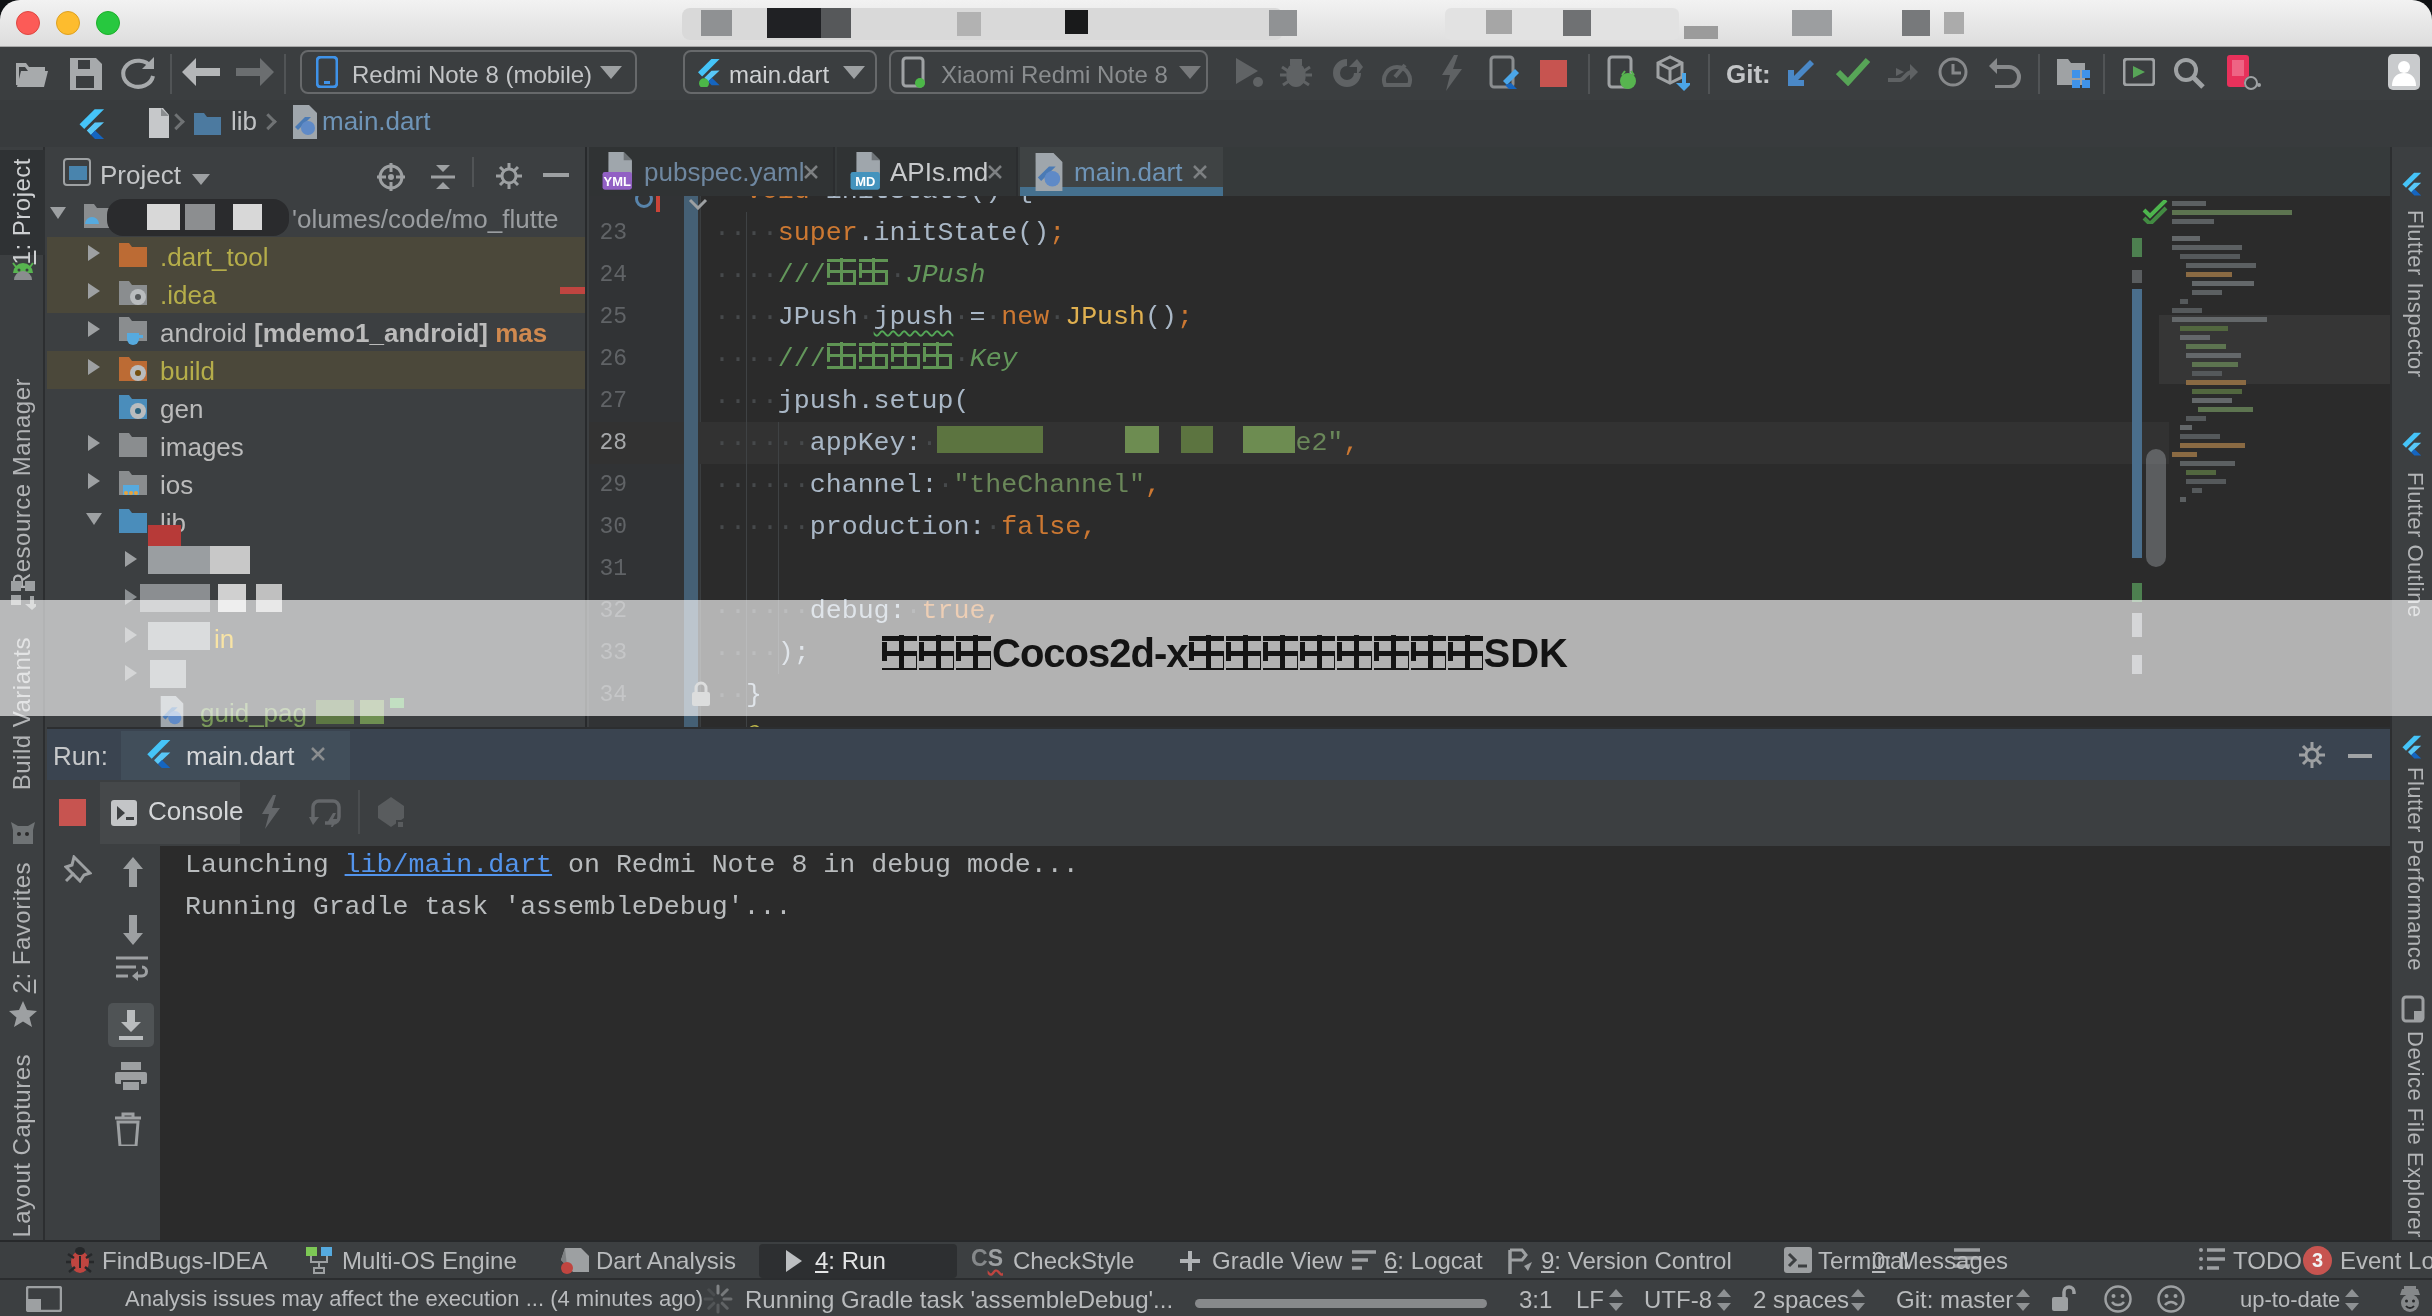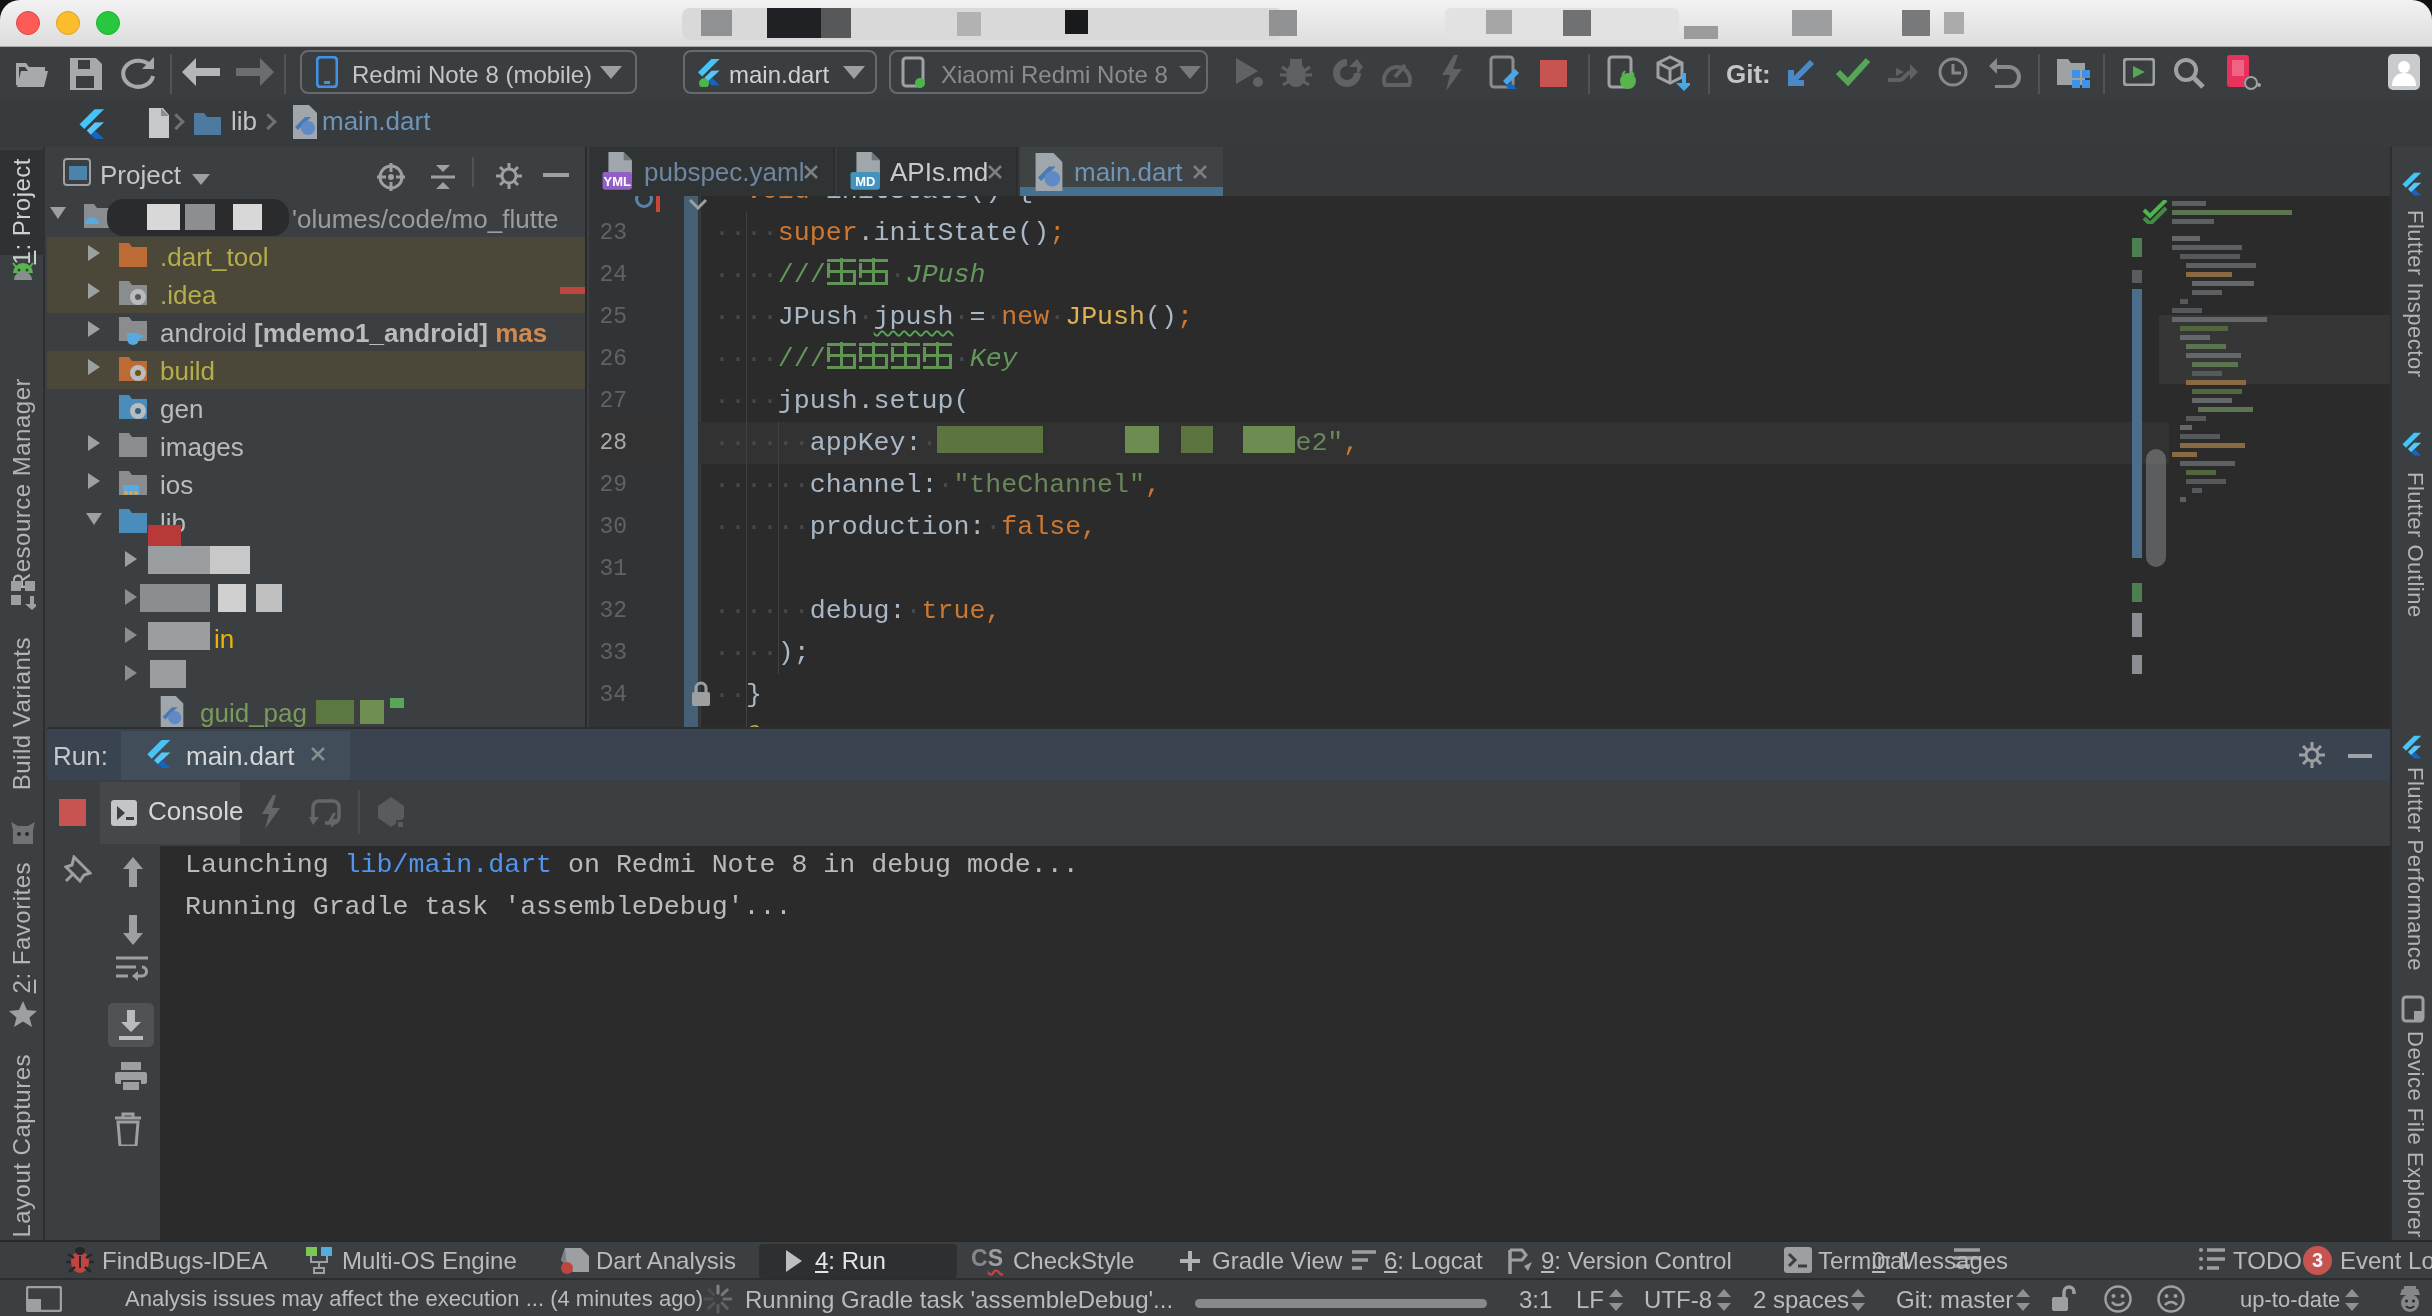--- a/index.html
+++ b/index.html
@@ -593,21 +593,21 @@
     <svg class="ab" style="left:68px;top:216px" width="32" height="30" viewBox="0 0 32 30">
         <rect x="6" y="0" width="20" height="8" fill="#9da0a2"></rect>
         <rect x="0" y="10" width="32" height="12" rx="2" fill="#9da0a2"></rect>
         <rect x="6" y="18" width="20" height="12" fill="#3c3f41"></rect>
         <rect x="8" y="20" width="16" height="8" fill="#9da0a2"></rect>
       </svg>
     <svg class="ab" style="left:66px;top:266px" width="30" height="34" viewBox="0 0 30 34">
         <path d="M2 6h26M10 6V2h10v4" fill="none" stroke="#9da0a2" stroke-width="3"></path>
         <path d="M5 10h20l-2 24H7z" fill="none" stroke="#9da0a2" stroke-width="3"></path>
       </svg>
-    <div class="ab mono" style="left:138px;top:-2px;color:#b9bcbe">Launching <span style="color:#5394ec;">lib/main.dart</span> on Redmi Note 8 in debug mode...</div>
+    <div class="ab mono" style="left:138px;top:-2px;color:#b9bcbe">Launching <span style="color:#5394ec;text-decoration:underline">lib/main.dart</span> on Redmi Note 8 in debug mode...</div>
     <div class="ab mono" style="left:138px;top:40px;color:#b9bcbe">Running Gradle task 'assembleDebug'...</div>
   </div>
 
   <div class="ab" id="botbar" style="left:0;top:1240px;width:2432px;height:38px;background:#3c3f41;border-top:2px solid #27292b;overflow:hidden">
     <svg class="ab" style="left:65px;top:4px" width="30" height="28" viewBox="0 0 30 28">
         <ellipse cx="15" cy="16" rx="9" ry="11" fill="#c04540"></ellipse>
         <ellipse cx="15" cy="5" rx="5" ry="4" fill="#26282a"></ellipse>
         <path d="M3 8l6 4M27 8l-6 4M1 16h5M29 16h-5M4 26l6-5M26 26l-6-5" stroke="#26282a" stroke-width="2.5"></path>
         <path d="M15 10v12" stroke="#26282a" stroke-width="2"></path>
       </svg>
@@ -725,13 +725,18 @@
     <svg class="ab" style="left:2396px;top:5px" width="28" height="28" viewBox="0 0 28 28">
         <path d="M4 10h20l-2-6H6z" fill="#85888a"></path>
         <rect x="8" y="1" width="12" height="5" fill="#85888a"></rect>
         <circle cx="14" cy="18" r="9" fill="#85888a"></circle>
         <circle cx="10.5" cy="16" r="1.5" fill="#26282a"></circle>
         <circle cx="17.5" cy="16" r="1.5" fill="#26282a"></circle>
         <path d="M10 21c2 2.5 6 2.5 8 0" fill="none" stroke="#26282a" stroke-width="2"></path>
       </svg>
   </div>
 
+  <div class="ab" id="overlay" style="left:0;top:600px;width:2432px;height:116px;background:rgba(255,255,255,0.64);z-index:50">
+    <div class="ab" style="left:881px;top:31px;width:700px;height:48px;white-space:nowrap;font-weight:bold;font-size:40px;color:#141414">
+      <span class="cjT"></span><span class="cjT"></span><span class="cjT"></span><span style="letter-spacing:-1px">Cocos2d-x</span><span class="cjT"></span><span class="cjT"></span><span class="cjT"></span><span class="cjT"></span><span class="cjT"></span><span class="cjT"></span><span class="cjT"></span><span class="cjT"></span>SDK
+    </div>
+  </div>
 </div>
 
 </body></html>

